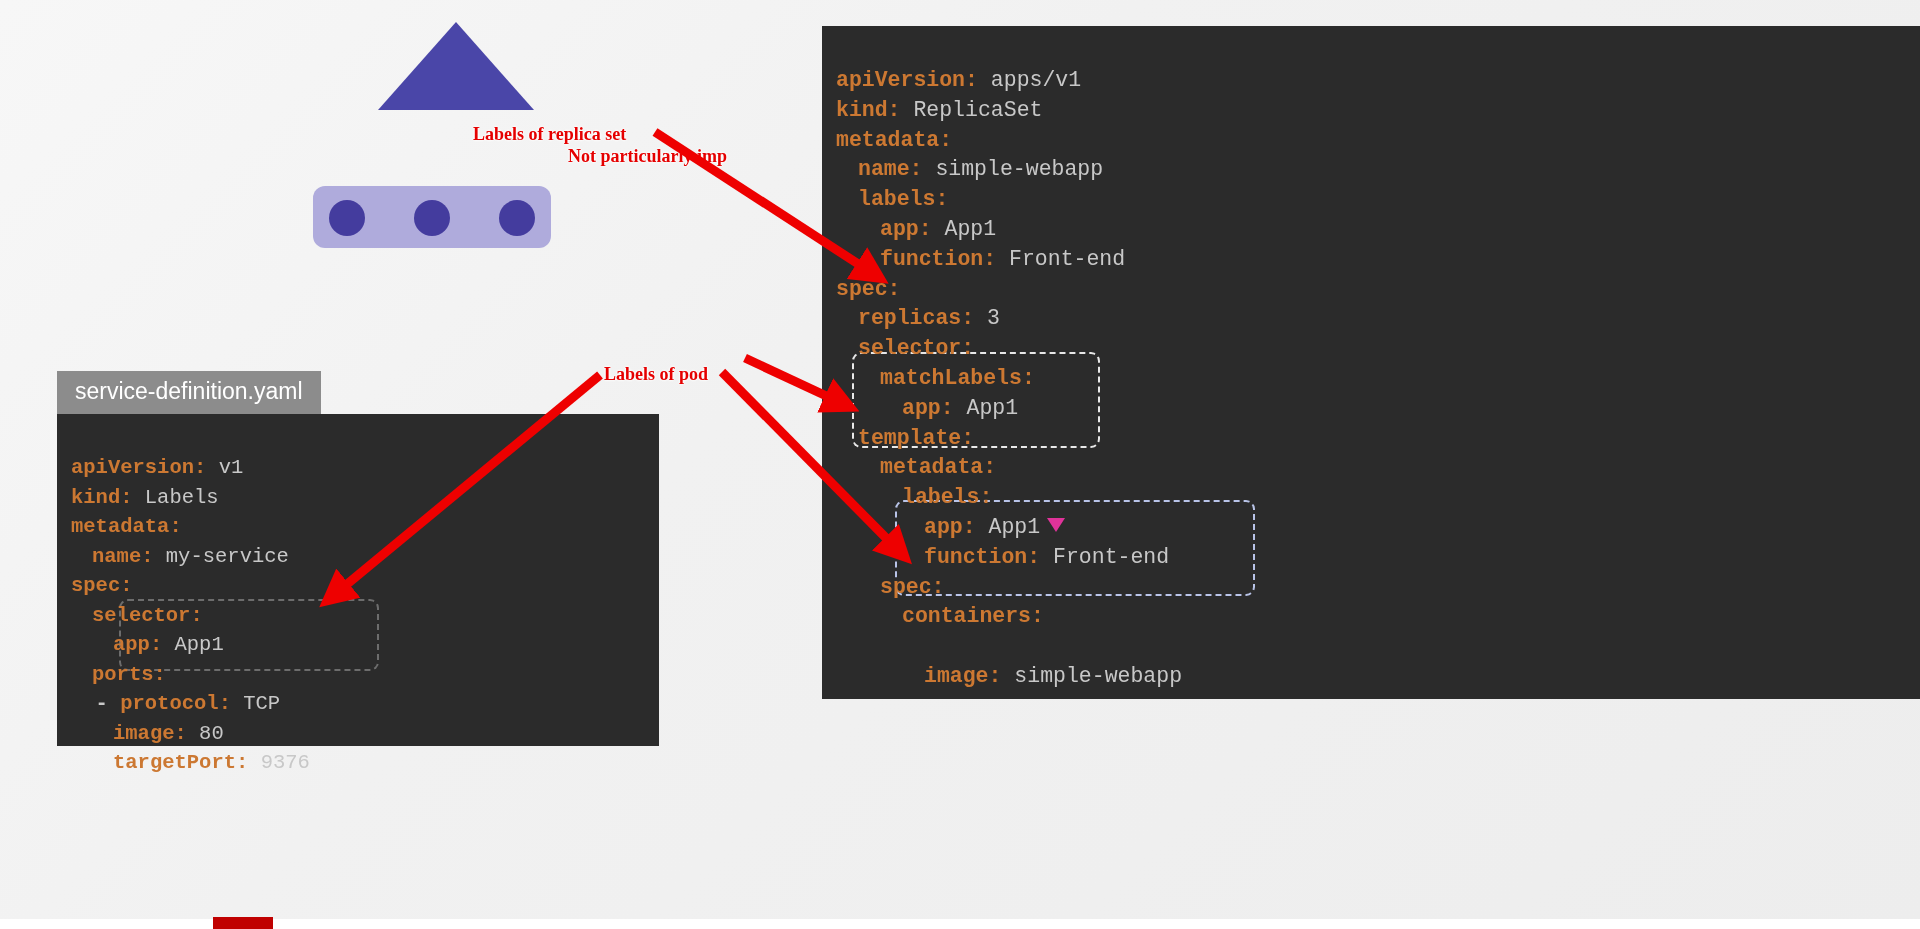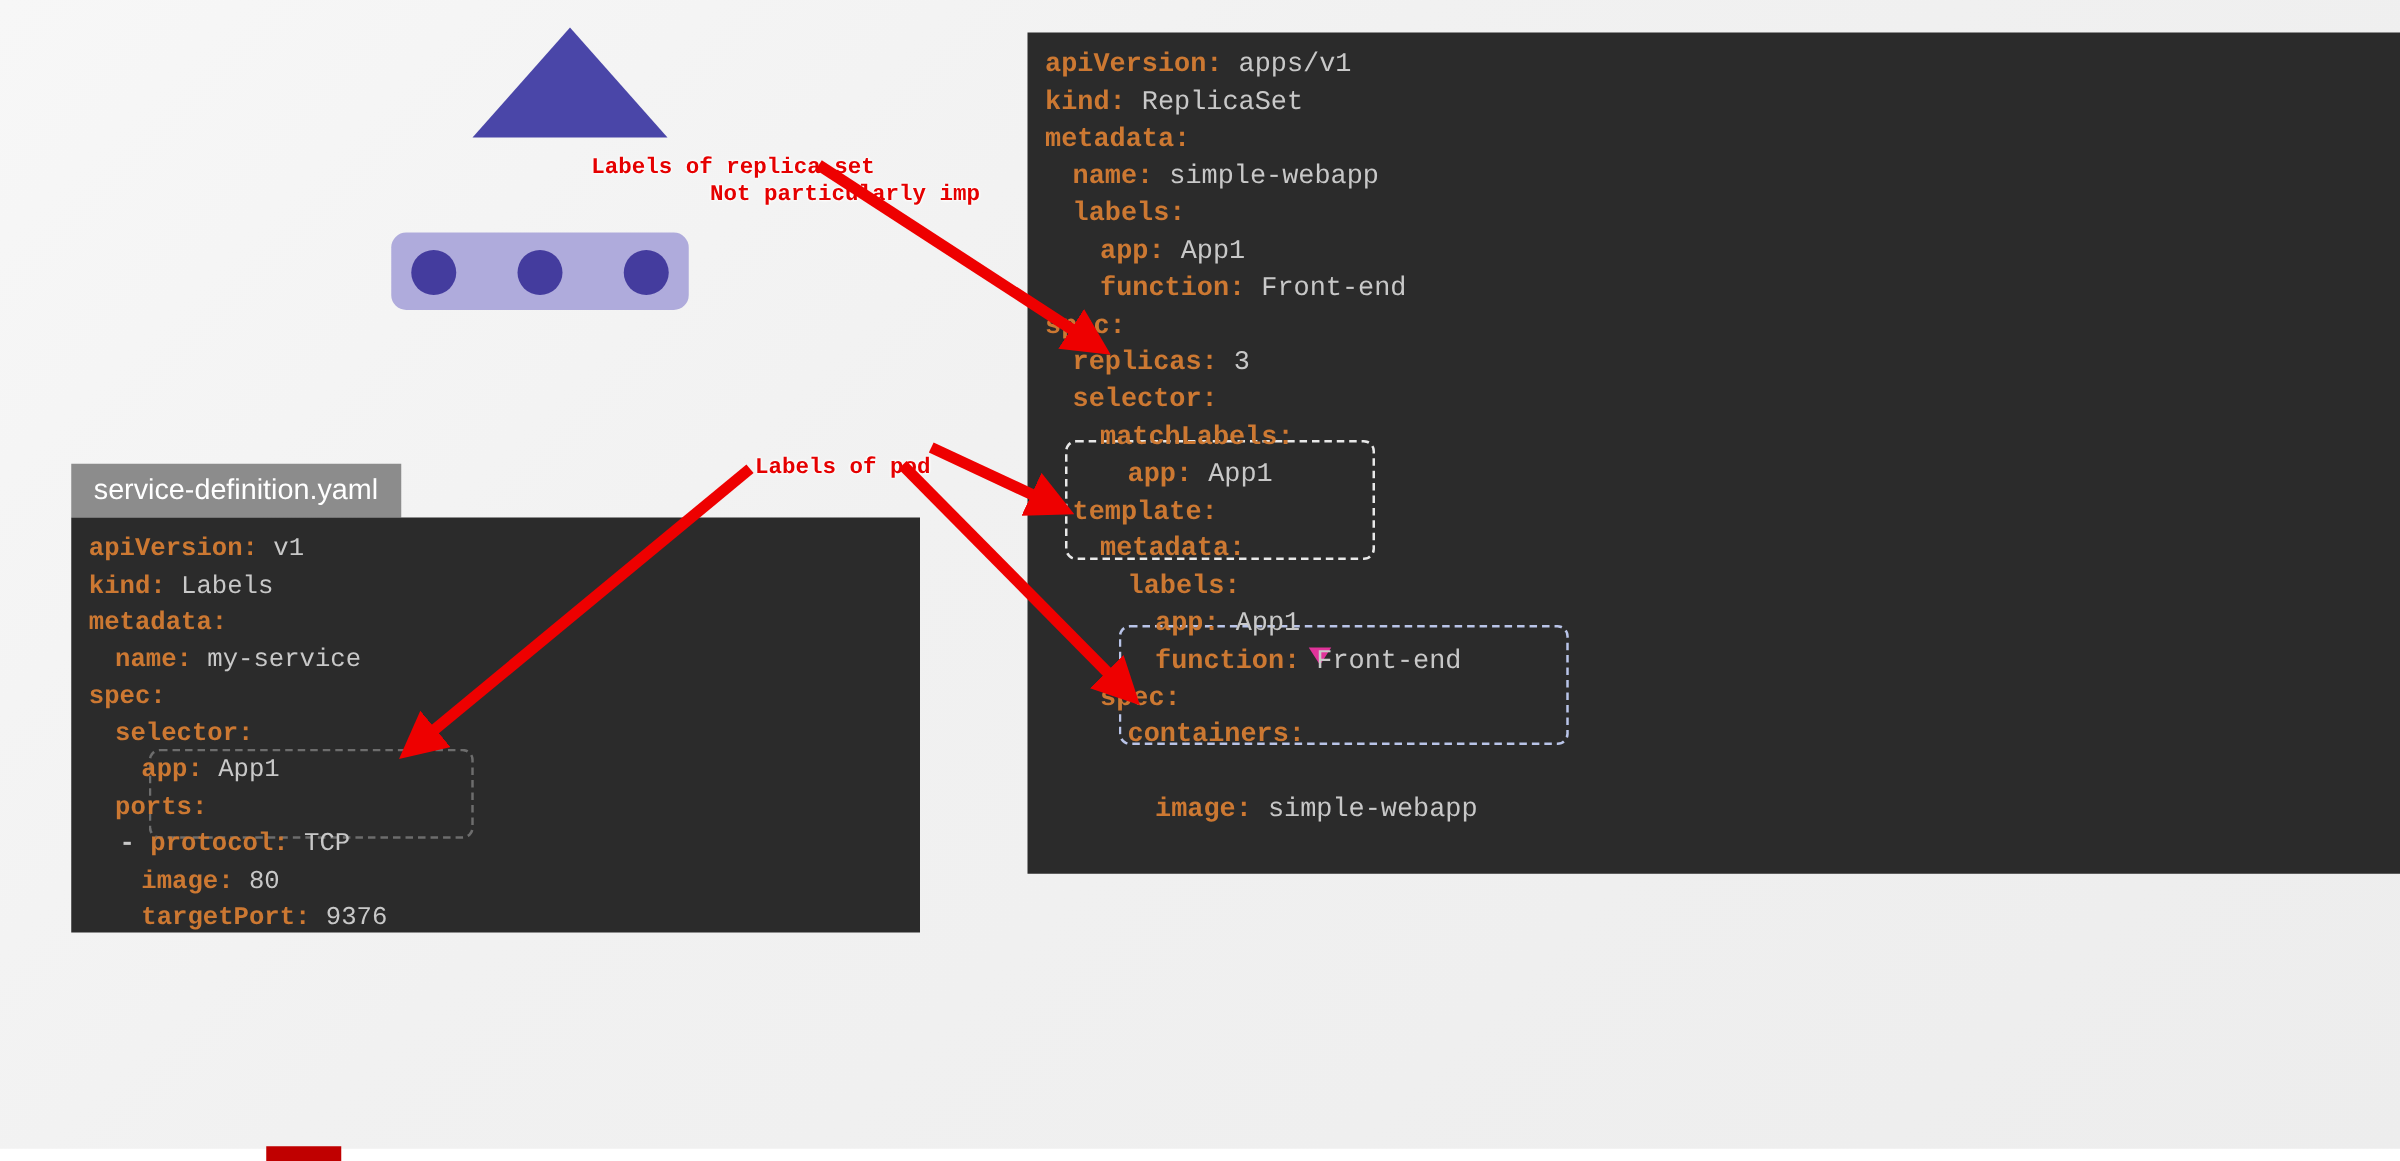--- a/index.html
+++ b/index.html
@@ -45,41 +45,42 @@
   }
   .yaml-body {
     background: #2b2b2b;
     font-family: "Liberation Mono", "DejaVu Sans Mono", monospace;
     position: relative;
     box-sizing: border-box;
   }
   .yaml-line {
     white-space: pre;
     line-height: 1.0;
+    margin-top: 28px;
   }
   .k { color: #cc7832; font-weight: bold; }
   .v { color: #c8c8c8; font-weight: normal; }
   .dash { color: #c8c8c8; font-weight: bold; }
 
   
   .dbox {
     position: absolute;
     box-sizing: border-box;
     border-radius: 9px;
     pointer-events: none;
   }
   .dbox-white { border: 2px dashed #e8e8e8; }
   .dbox-faint { border: 2px dashed #6d6d6d; }
   .dbox-blue  { border: 2px dashed #b9c4e8; }
 
   
   .anno-text {
     position: absolute;
     color: #e50000;
-    font-family: Liberation Mono, monospace;
+    font-family: Liberation Serif, serif;
     font-weight: bold;
     font-size: 18px;
     white-space: nowrap;
     text-shadow: 0 0 3px #ffffff, 0 0 3px #ffffff, 0 0 2px #ffffff;
   }
   .svg-layer {
     position: absolute;
     left: 0; top: 0;
     width: 1920px; height: 929px;
     pointer-events: none;
@@ -109,21 +110,21 @@
   <div class="triangle" style="left:378px; top:22px; border-bottom:88px solid #4a46a8;"></div>
 
   <div class="pod-group" style="left:313px; top:186px; width:238px; height:62px; background:#afabdc;">
     <div class="pod-dot" style="left:16px; top:14px; width:36px; height:36px; background:#443c9e;"></div>
     <div class="pod-dot" style="left:101px; top:14px; width:36px; height:36px; background:#443c9e;"></div>
     <div class="pod-dot" style="left:186px; top:14px; width:36px; height:36px; background:#443c9e;"></div>
   </div>
 
   <div class="yaml-card" style="left:57px; top:371px;">
     <div class="yaml-title" style="font-size:23px;">service-definition.yaml</div>
-    <div class="yaml-body" id="service-body" style="width:679px; height:332px; padding:16px 0 0 14px; font-size:20.5px;">
+    <div class="yaml-body" id="service-body" style="width:602px; height:332px; padding:16px 0 0 14px; font-size:20.5px;">
 
       <div class="dbox dbox-faint" style="left:62px; top:185px; width:260px; height:72px;"></div>
     <div class="yaml-line" style="position: absolute; top: 16px; left: 14px;"><span class="k">apiVersion:</span><span class="v"> v1</span></div>
         <div class="yaml-line" style="position: absolute; top: 45.5px; left: 14px;"><span class="k">kind:</span><span class="v"> Labels</span></div>
         <div class="yaml-line" style="position: absolute; top: 75px; left: 14px;"><span class="k">metadata:</span></div>
         <div class="yaml-line" style="position: absolute; top: 104.5px; left: 35px;"><span class="k">name:</span><span class="v"> my-service</span></div>
         <div class="yaml-line" style="position: absolute; top: 134px; left: 14px;"><span class="k">spec:</span></div>
         <div class="yaml-line" style="position: absolute; top: 163.5px; left: 35px;"><span class="k">selector:</span></div>
         <div class="yaml-line" style="position: absolute; top: 193px; left: 56px;"><span class="k">app:</span><span class="v"> App1</span></div>
         <div class="yaml-line" style="position: absolute; top: 222.5px; left: 35px;"><span class="k">ports:</span></div>

